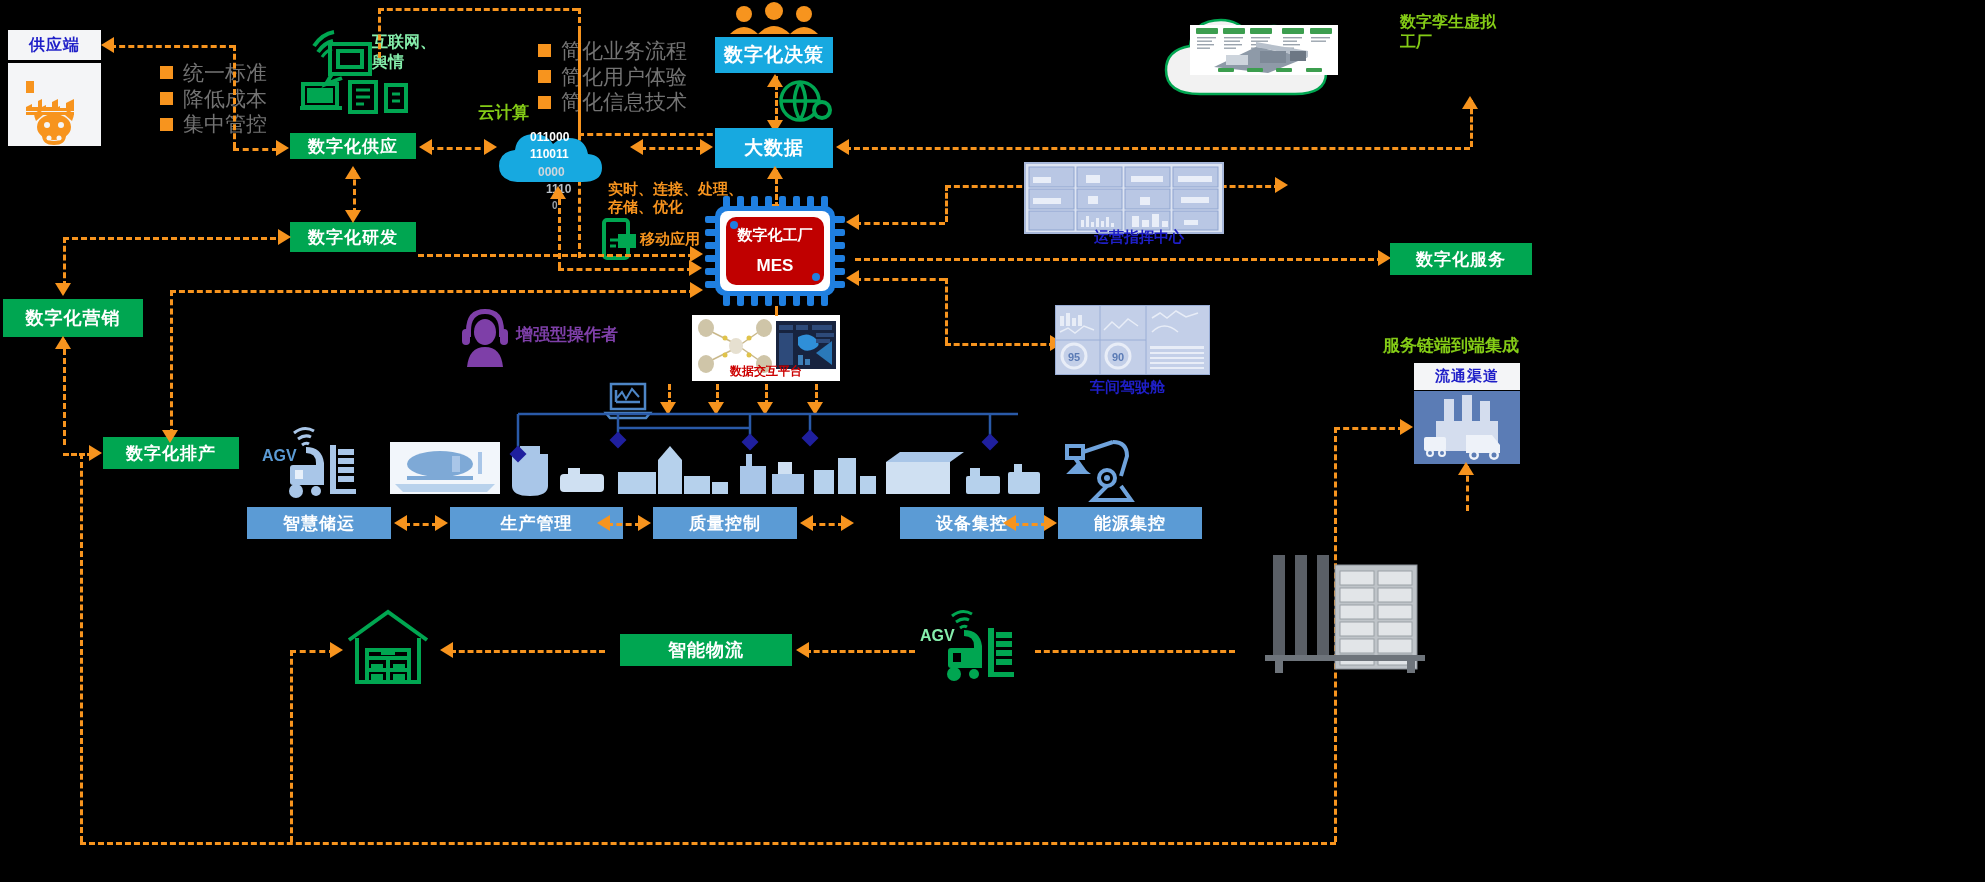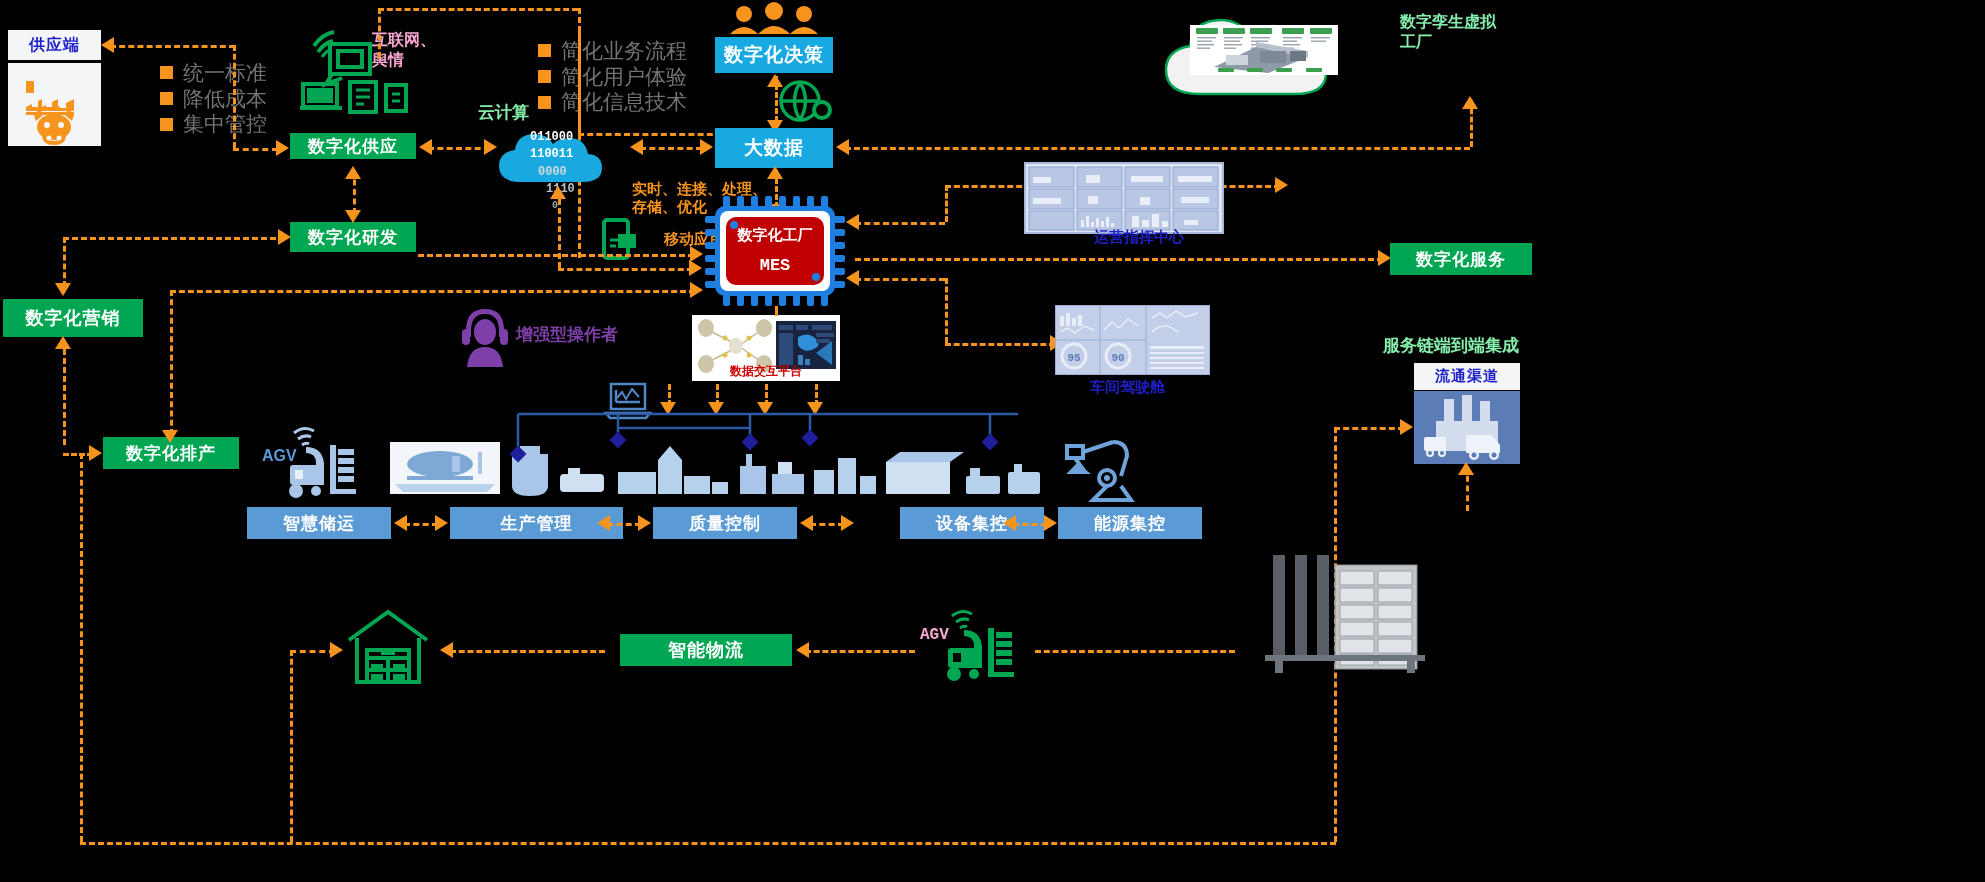--- a/index.html
+++ b/index.html
@@ -1,32 +1,32 @@
 <!DOCTYPE html>
 <html><head>
 <meta charset="utf-8">
 <style>
   html,body{margin:0;padding:0;background:#000;}
   body{width:1985px;height:882px;overflow:hidden;font-family:"Liberation Sans","DejaVu Sans",sans-serif;}
   #stage{position:relative;width:1985px;height:882px;background:#000;}
-  .abs{position:absolute;box-sizing:border-box;font-family:Liberation Mono, monospace;}
+  .abs{position:absolute;box-sizing:border-box;}
 
   
   .box{display:flex;align-items:center;justify-content:center;text-align:center;
        font-weight:700;color:#fff;letter-spacing:1px;}
   .box-green{background:#00a651;}
   .box-blue{background:#17a9e0;}
   .box-steel{background:#5b9bd5;}
   .box-white{background:#f4f5f7;color:#1f1fc8;}
 
   
   .lbl{position:absolute;font-weight:700;white-space:pre-line;line-height:1.22;}
-  .lbl-orange{color:#f7941e;margin-left:24px;}
-  .lbl-red{color:#86efac;}
-  .lbl-green{color:#f9a8d4;font-family:Liberation Mono, monospace;}
+  .lbl-orange{color:#f7941e;}
+  .lbl-red{color:#84cc16;}
+  .lbl-green{color:#86efac;}
   .lbl-blue{color:#1f1fc8;}
   .lbl-purple{color:#7e3fa8;}
   .lbl-steelblue{color:#5b9bd5;}
 
   
   .bullets{position:absolute;color:#737373;font-weight:400;}
   .bullets .row{display:flex;align-items:center;gap:10px;line-height:1.22;}
   .bullets .sq{width:13px;height:13px;background:#f7941e;flex:none;}
 
   

